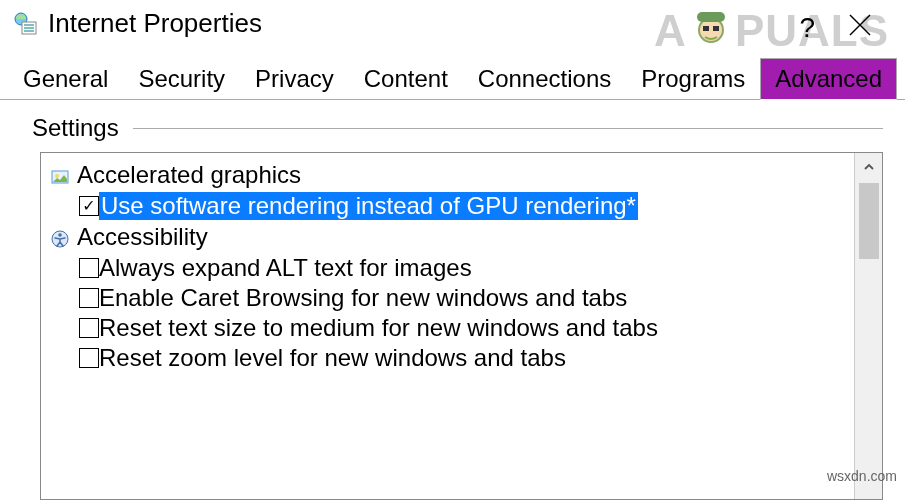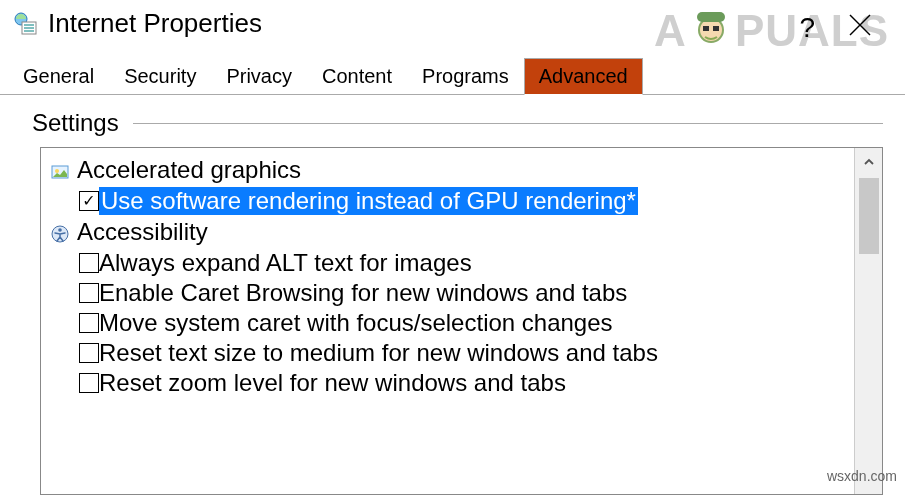--- a/index.html
+++ b/index.html
@@ -42,30 +42,30 @@
     .watermark .head { margin: 0 2px; }
     .tabbar {
       display: flex;
       align-items: flex-end;
       border-bottom: 1px solid #aaa;
       padding: 0 8px;
       margin-top: 4px;
     }
     .tab {
       padding: 6px 14px;
-      font-size: 20px;
+      font-size: 24px;
       border: 1px solid transparent;
       position: relative;
       bottom: -1px;
       cursor: default;
     }
     .tab.active {
       border: 1px solid #aaa;
       border-bottom: 1px solid #fff;
-      background: #c2410c;
+      background: #a21caf;
     }
     .content {
       padding: 14px 22px 0 32px;
     }
     .group-label-row {
       display: flex; align-items: center; gap: 14px;
       margin-bottom: 10px;
     }
     .group-line { flex: 1; height: 1px; background: #aaa; }
     .group-label { font-size: 24px; }
@@ -165,20 +165,21 @@
       <line x1="20" y1="4" x2="4" y2="20"></line>
     </svg>
   </span>
 </div>
 
 <div class="tabbar">
   <div class="tab"><span>General</span></div>
   <div class="tab"><span>Security</span></div>
   <div class="tab"><span>Privacy</span></div>
   <div class="tab"><span>Content</span></div>
+  <div class="tab"><span>Connections</span></div>
   <div class="tab"><span>Programs</span></div>
   <div class="tab active"><span>Advanced</span></div>
 </div>
 
 <div class="content">
   <div class="group-label-row">
     <span class="group-label">Settings</span>
     <div class="group-line"></div>
   </div>
 
@@ -213,24 +214,20 @@
       <div class="item">
         <span class="checkbox"></span>
         <span class="item-label">Always expand ALT text for images</span>
       </div>
       <div class="item">
         <span class="checkbox"></span>
         <span class="item-label">Enable Caret Browsing for new windows and tabs</span>
       </div>
       <div class="item">
         <span class="checkbox"></span>
-        <span class="item-label">Move system caret with focus/selection changes</span>
-      </div>
-      <div class="item">
-        <span class="checkbox"></span>
         <span class="item-label">Reset text size to medium for new windows and tabs</span>
       </div>
       <div class="item">
         <span class="checkbox"></span>
         <span class="item-label">Reset zoom level for new windows and tabs</span>
       </div>
 
     </div>
 
     <div class="scrollbar">

